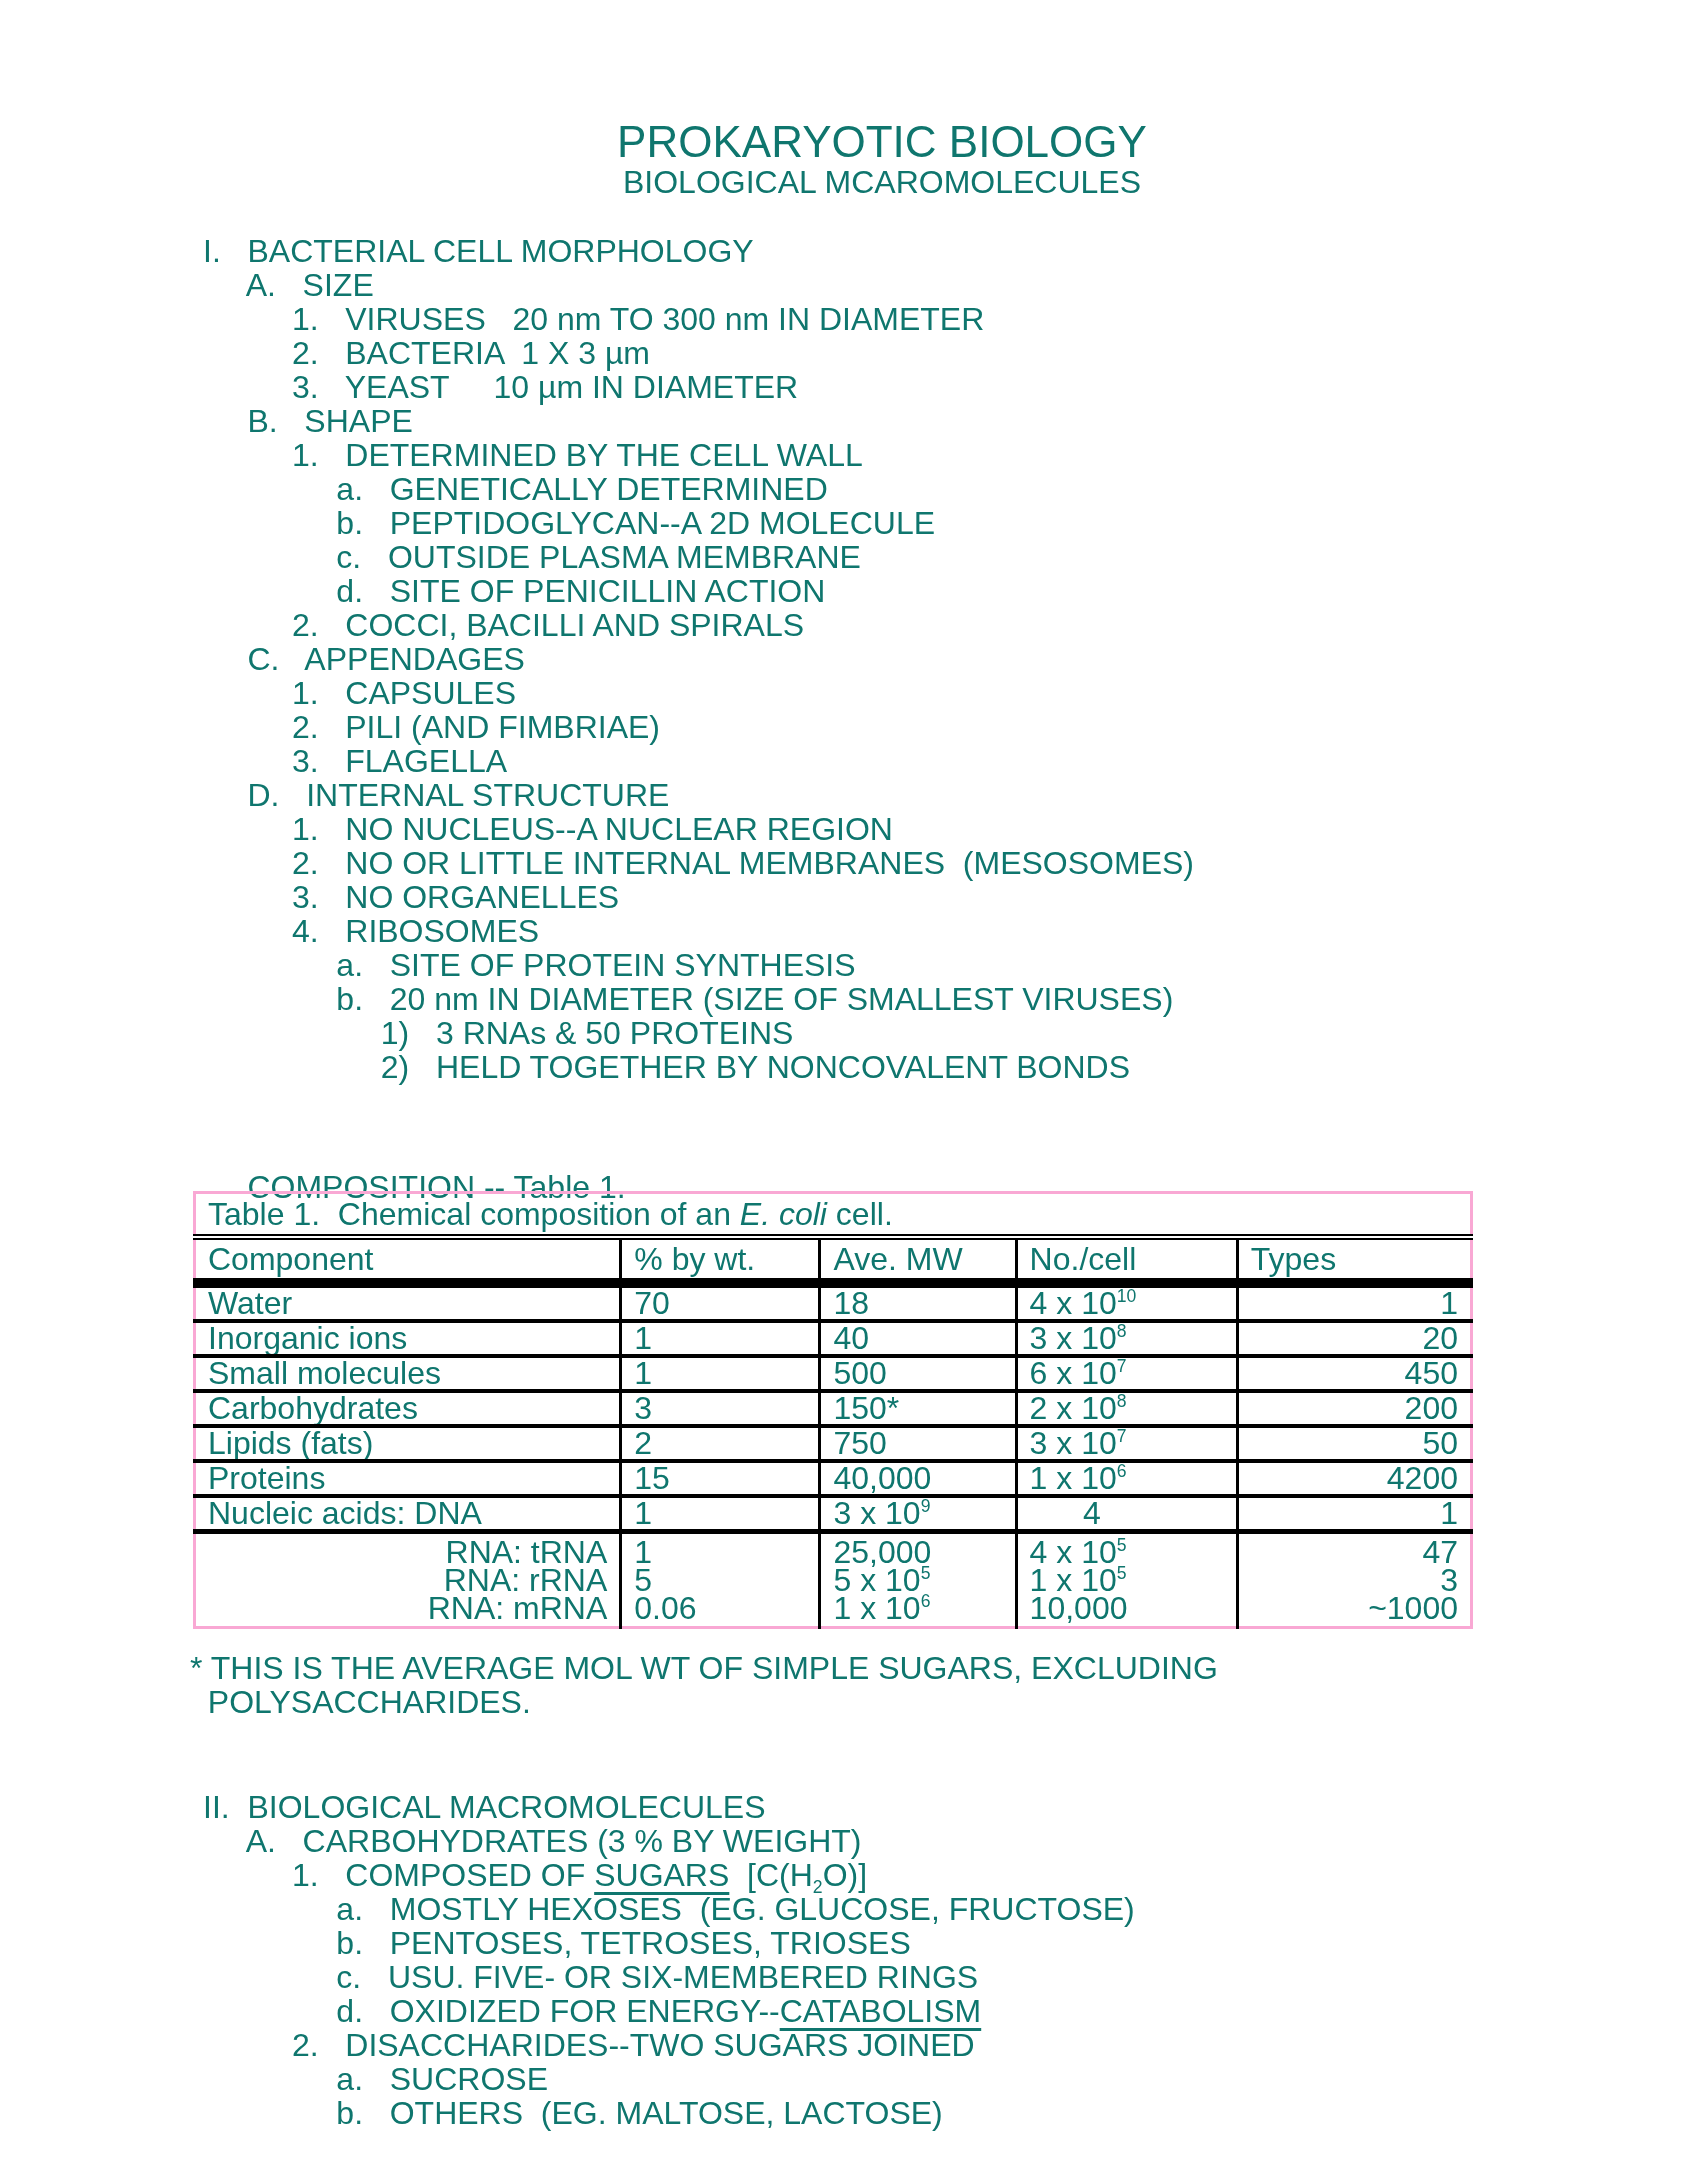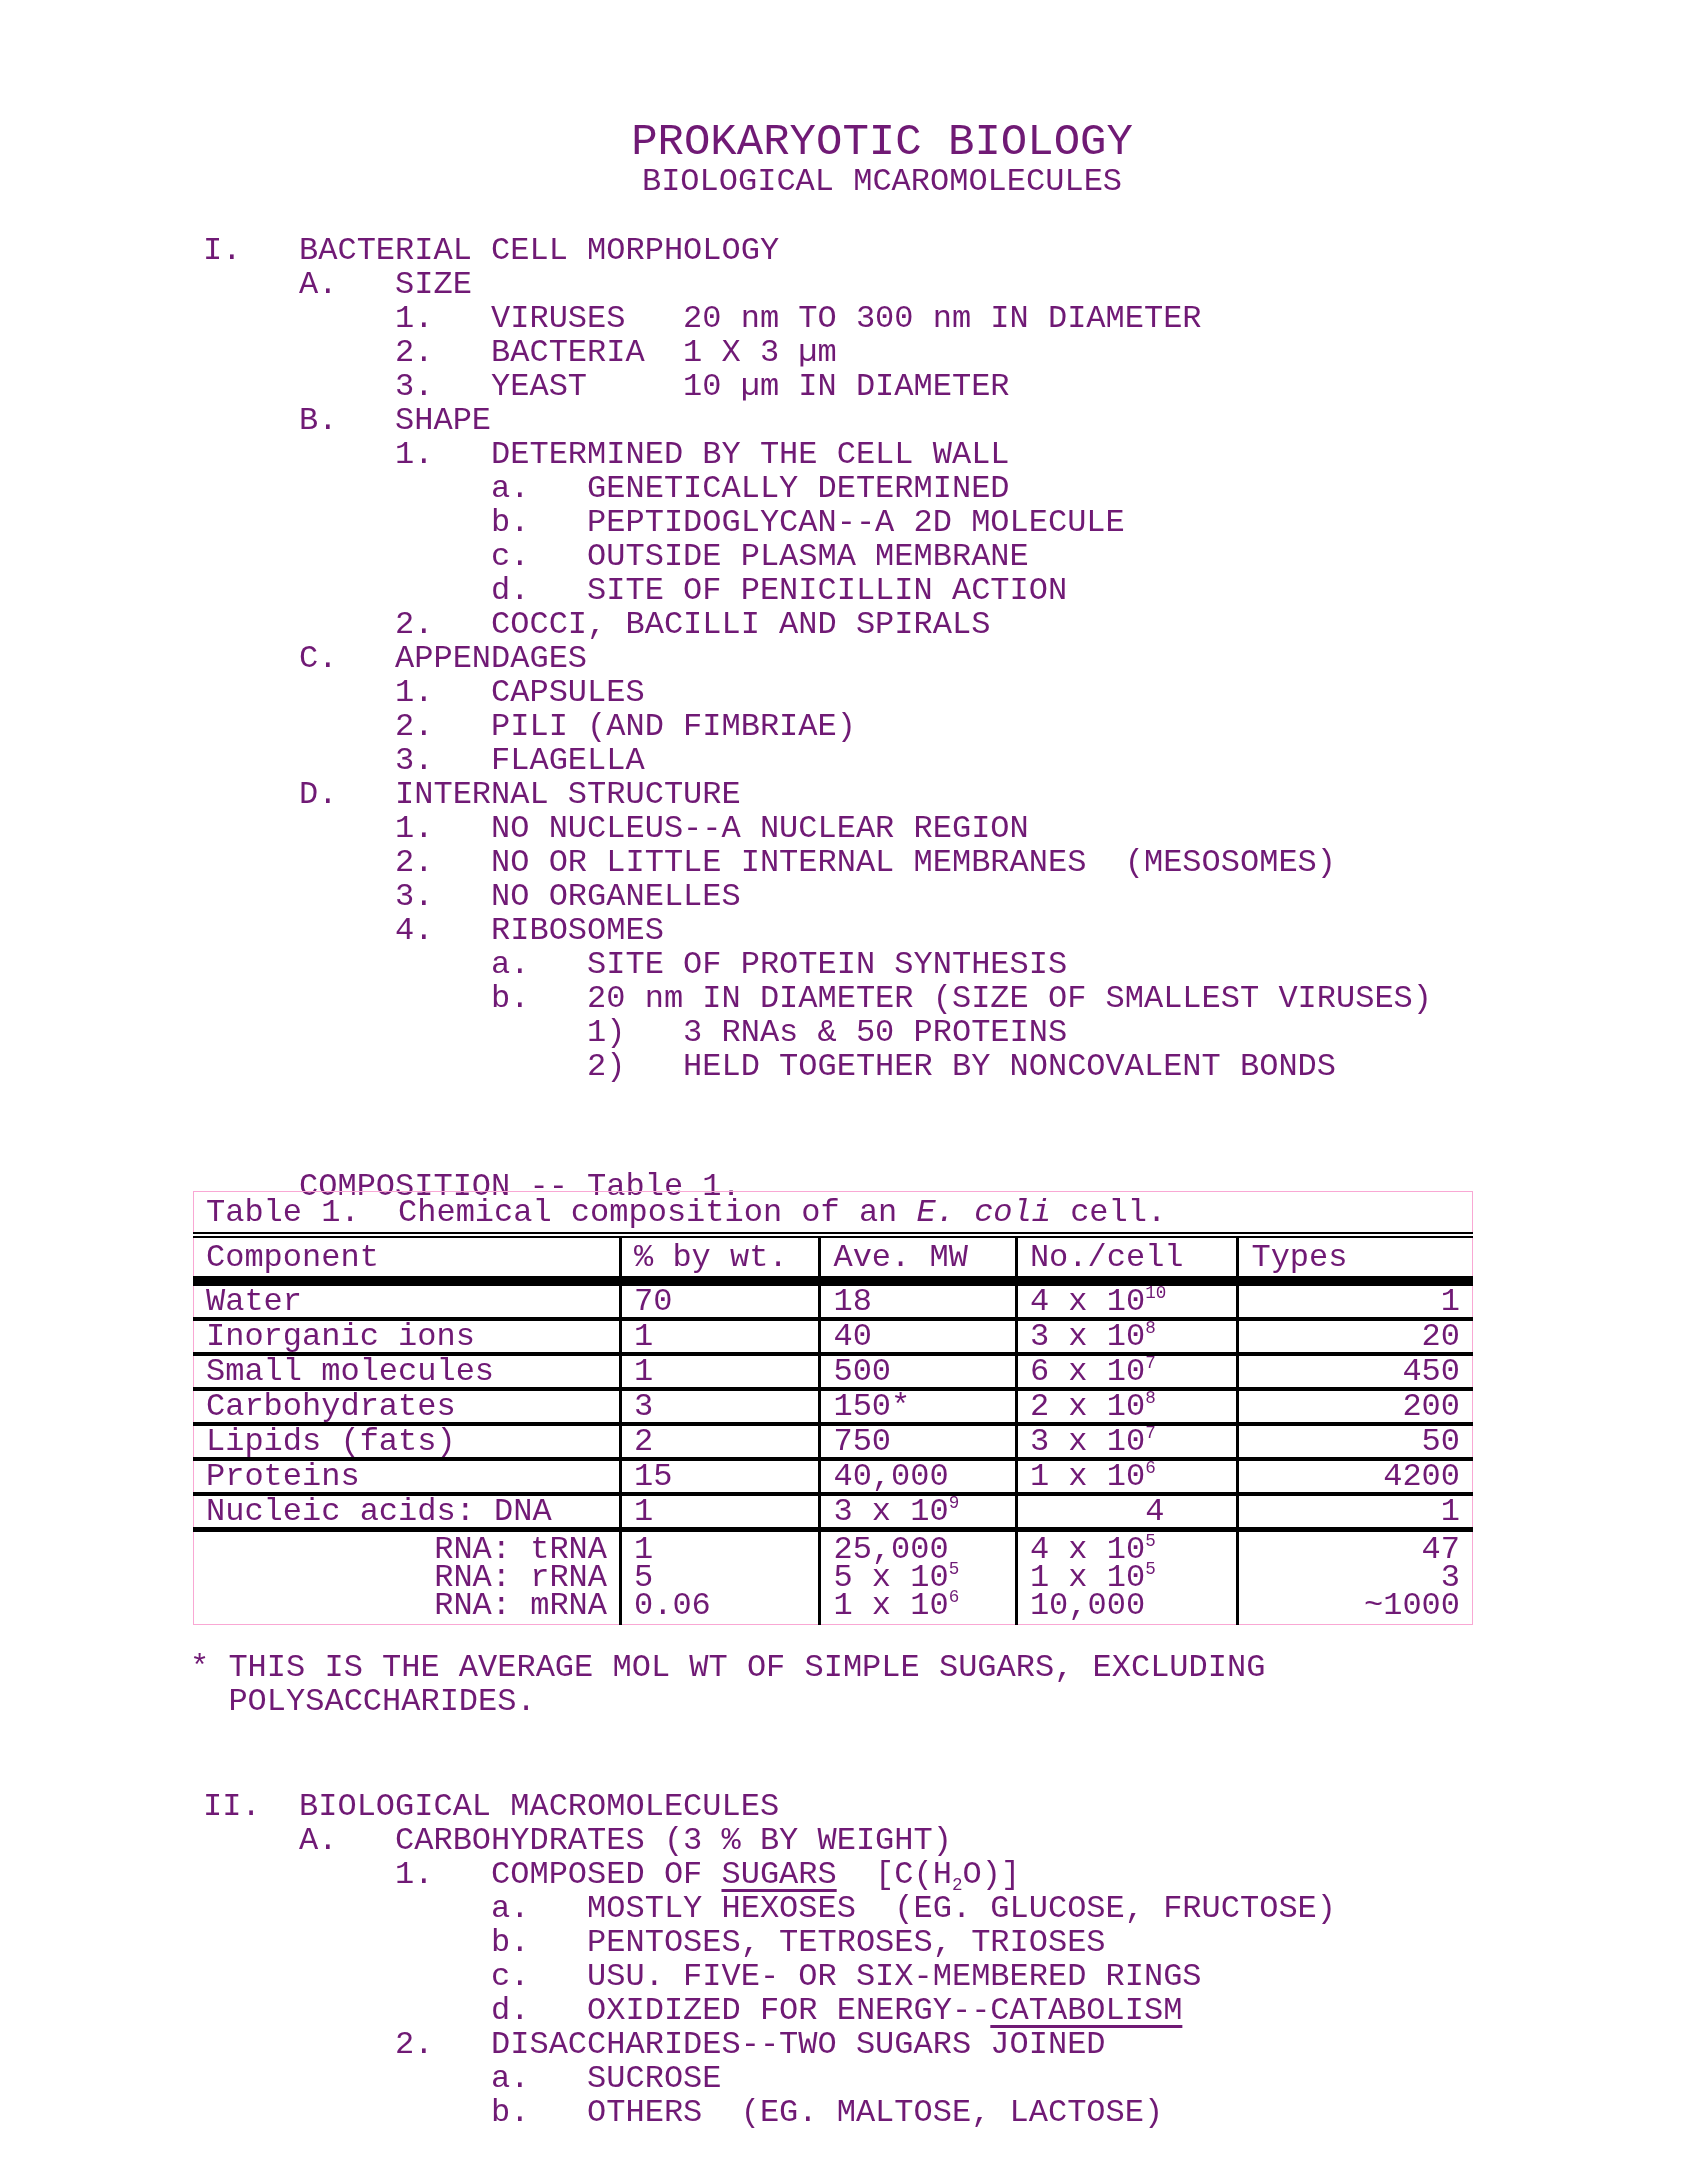--- a/index.html
+++ b/index.html
@@ -1,21 +1,21 @@
 <!DOCTYPE html>
 <html><head>
 <meta charset="utf-8">
 <style>
   html,body{margin:0;padding:0;background:#e8e8e8;}
   .page{
     position:relative;
     width:1683px;height:2178px;
     background:#ffffff;
-    color:#701a75;
-    font-family:Liberation Mono, monospace;
+    color:#0f766e;
+    font-family:Liberation Sans, sans-serif;
     overflow:hidden;
   }
   .doc-line{
     white-space:pre;
     font-size:32px;
     line-height:34px;
   }
   .title{
     position:absolute;top:119px;left:203px;width:1358px;
     text-align:center;
@@ -41,21 +41,21 @@
   }
   sup{font-size:0.55em;vertical-align:super;line-height:0;}
   sub{font-size:0.55em;vertical-align:sub;line-height:0;}
   .ital{font-style:italic;}
 
   table.doc-table{
     position:absolute;left:193px;top:1191px;
     width:1280px;
     border-collapse:collapse;
     table-layout:fixed;
-    border:1px solid #f9a8d4;
+    border:3px solid #f9a8d4;
     font-size:32px;
   }
   table.doc-table td{
     padding:0 12px;
     white-space:pre;
     overflow:hidden;
   }
   tr.caption-row td{
     height:40px;
     border-bottom:6px double #000;

